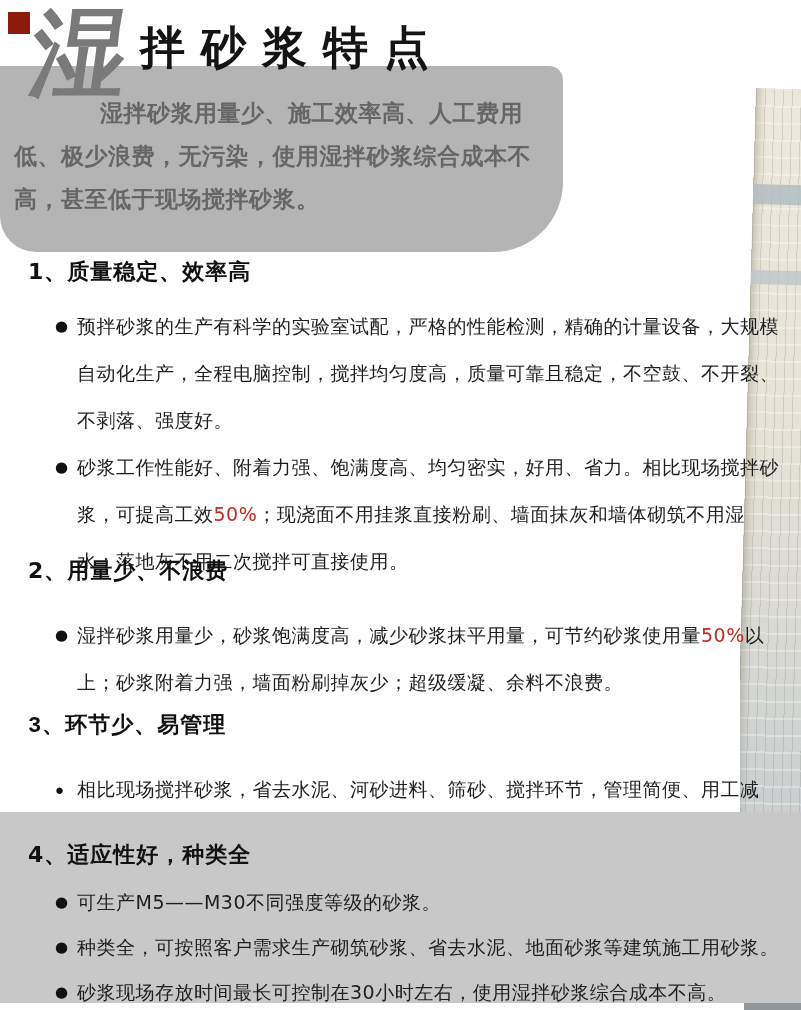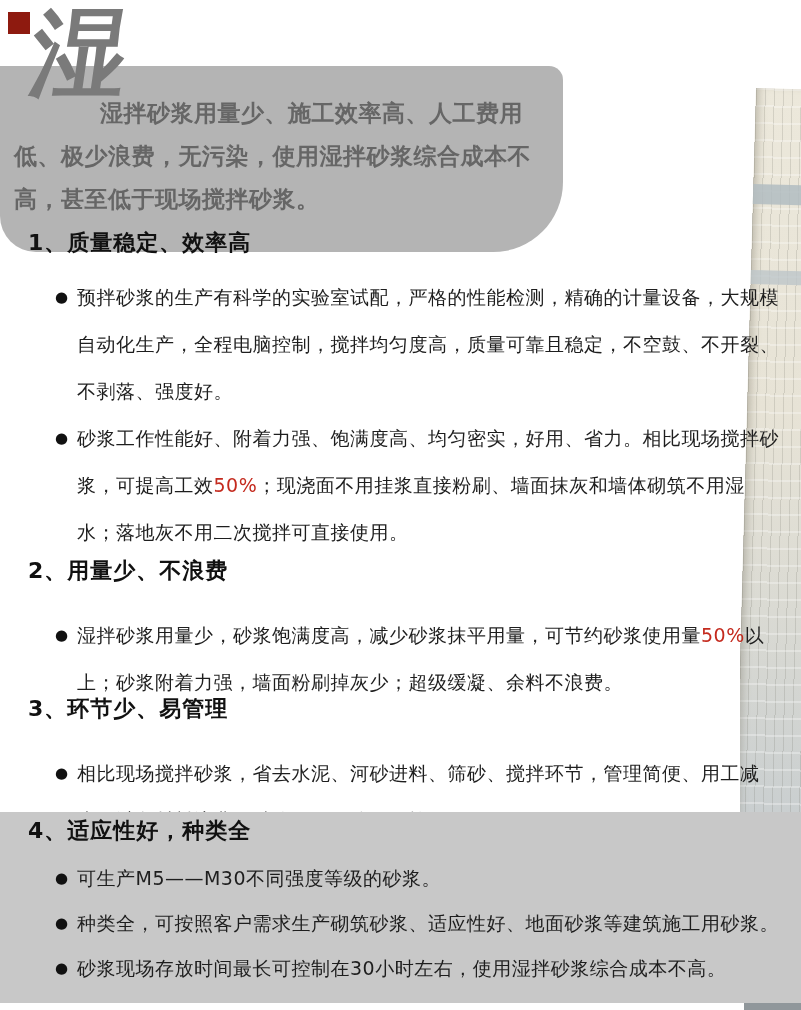--- a/index.html
+++ b/index.html
@@ -44,35 +44,36 @@
   .bottom-corner{position:absolute;left:744px;top:1003px;width:57px;height:7px;background:#90979b;z-index:1;}
 
   
   .section{position:absolute;left:0;width:801px;z-index:3;}
   .section .heading{margin-left:28px;font-size:22px;line-height:30px;font-weight:bold;
     color:#111;letter-spacing:1px;}
   .bullet{display:flex;margin-left:55px;width:724px;}
   .bullet .marker{flex:none;width:22px;font-size:15px;line-height:47px;color:#111;}
   .bullet .text{font-size:19px;line-height:47px;color:var(--body-text);letter-spacing:0.5px;}
   .bullet .text .red{color:var(--highlight-red);}
-  .sec0{top:228px;} .sec0 .heading{margin-bottom:16px;}
+  .sec0{top:257px;} .sec0 .heading{margin-bottom:16px;}
   .sec1{top:548px;} .sec1 .heading{margin-bottom:26px;margin-top:8px;}
-  .sec2{top:694px;} .sec2 .heading{margin-bottom:26px;}
-  .sec3{top:812px;height:191px;background:var(--sec4-bg);padding-top:4px;}
+  .sec2{top:712px;font-family:Liberation Mono, monospace;} .sec2 .heading{margin-bottom:26px;}
+  .sec3{top:812px;height:191px;background:var(--sec4-bg);padding-top:28px;}
   .sec3 .heading{margin-bottom:10px;}
   .sec3 .bullet .text,.sec3 .bullet .marker{line-height:45px;}
 </style>
 </head>
 <body>
 
 <div class="page">
 
   <div class="accent-square"></div>
 
   <div class="big-char">湿</div>
+  <div class="title-rest">拌砂浆特点</div>
 
   <div class="banner">
     <p>湿拌砂浆用量少、施工效率高、人工费用低、极少浪费，无污染，使用湿拌砂浆综合成本不高，甚至低于现场搅拌砂浆。</p>
   </div>
 
   <div class="building-wrap">
     <div class="building">
       <div class="band b1"></div>
       <div class="band b2"></div>
     </div>
@@ -106,21 +107,21 @@
         </div>
       </div>
       <div class="section sec3">
         <div class="heading">4、适应性好，种类全</div>
         <div class="bullet">
           <span class="marker">●</span>
           <span class="text"><span>可生产M5——M30不同强度等级的砂浆。</span></span>
         </div>
         <div class="bullet">
           <span class="marker">●</span>
-          <span class="text"><span>种类全，可按照客户需求生产砌筑砂浆、适应性好、地面砂浆等建筑施工用砂浆。</span></span>
+          <span class="text"><span>种类全，可按照客户需求生产砌筑砂浆、省去水泥、地面砂浆等建筑施工用砂浆。</span></span>
         </div>
         <div class="bullet">
           <span class="marker">●</span>
           <span class="text"><span>砂浆现场存放时间最长可控制在30小时左右，使用湿拌砂浆综合成本不高。</span></span>
         </div>
       </div>
     </div>
 
 </div>
 

